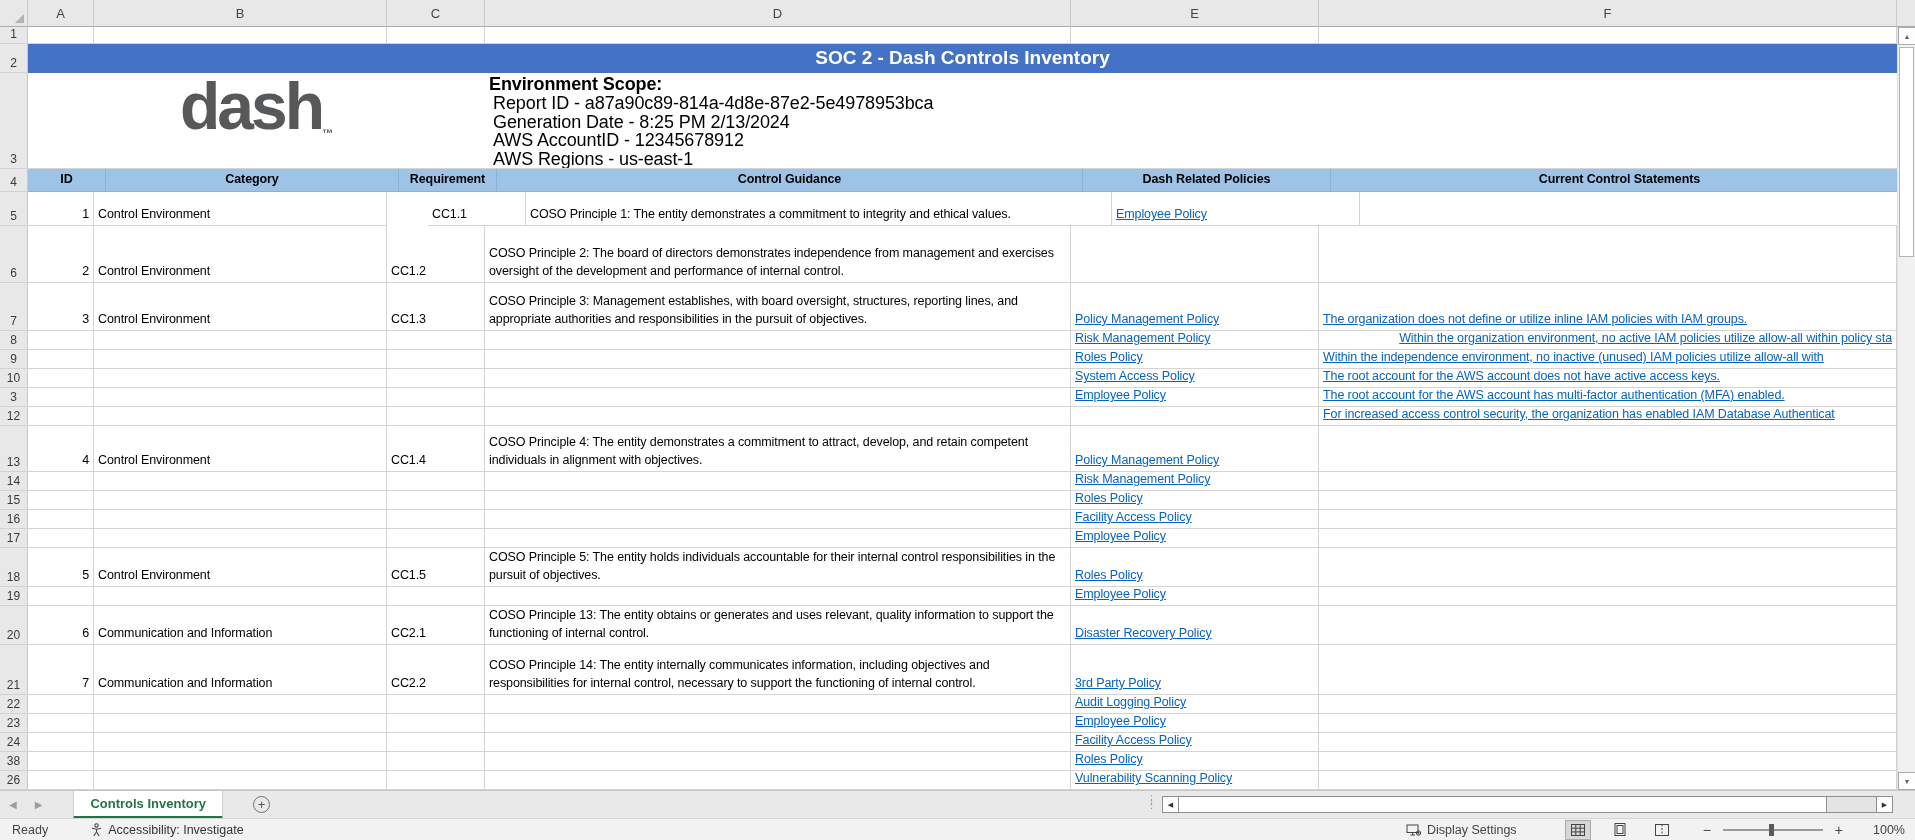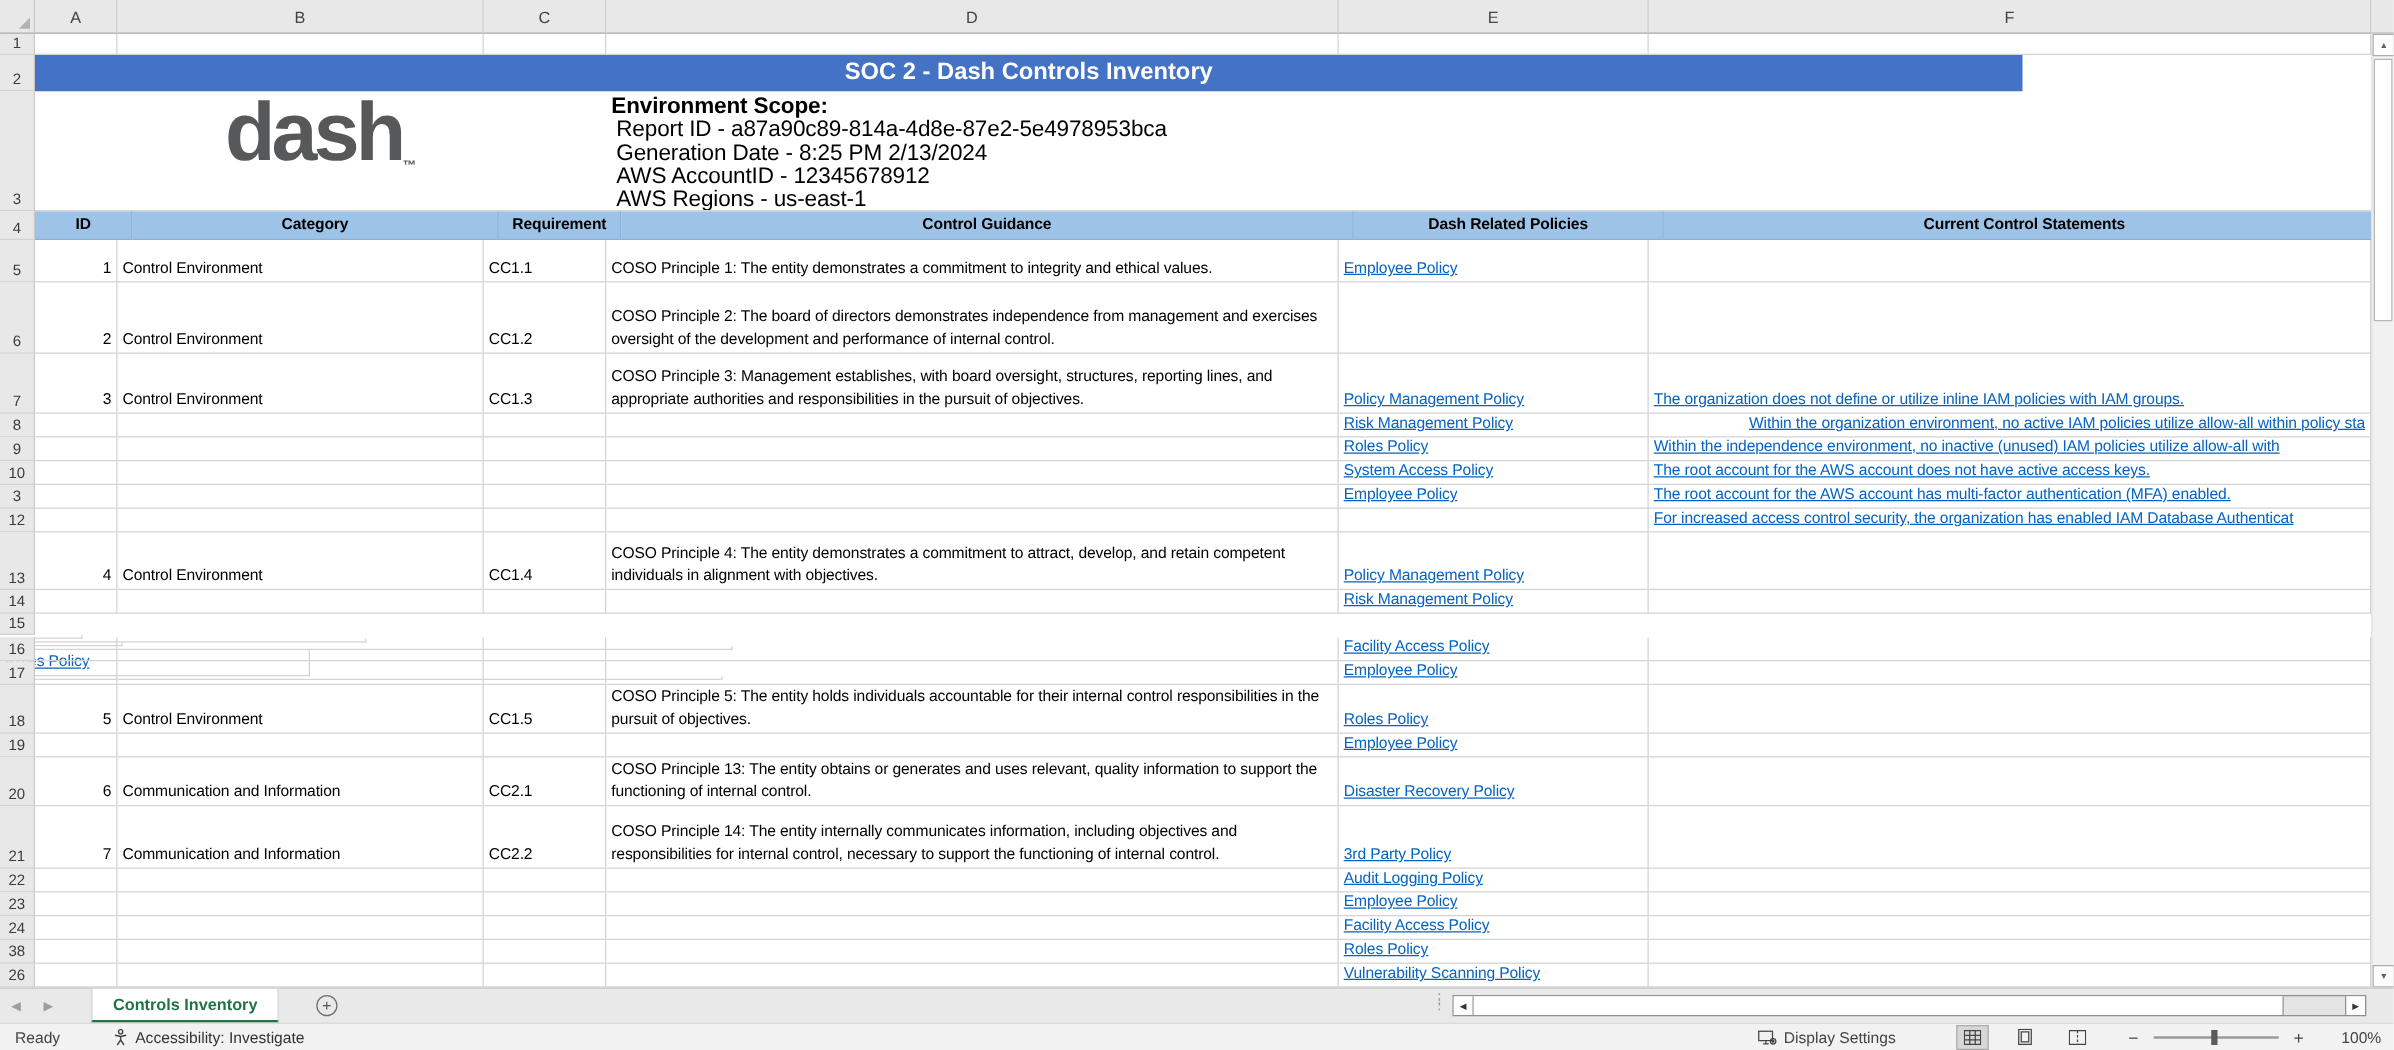--- a/index.html
+++ b/index.html
@@ -115,21 +115,21 @@
         <div class="rh">1</div>
         <div class="cell" style="width: 66px;"></div>
         <div class="cell" style="width: 293px;"></div>
         <div class="cell" style="width: 98px;"></div>
         <div class="cell" style="width: 586px;"></div>
         <div class="cell" style="width: 248px;"></div>
         <div class="cell" style="width: 578px;"></div>
       </div>
       <div class="row" style="height: 29px;">
         <div class="rh">2</div>
-        <div class="cell titlecell" style="width: 1590px;">SOC 2 - Dash Controls Inventory</div>
+        <div class="cell titlecell" style="width: 1869px;">SOC 2 - Dash Controls Inventory</div>
       </div>
       <div class="row" style="height: 96px;">
         <div class="rh">3</div>
         <div class="cell freecell" style="width: 1869px;">
           <div class="logo">dash<span class="tm">™</span></div>
           <div class="scope">
             <div class="sc-head">Environment Scope:</div>
             <div class="sc-line">Report ID - a87a90c89-814a-4d8e-87e2-5e4978953bca</div>
             <div class="sc-line">Generation Date - 8:25 PM 2/13/2024</div>
             <div class="sc-line">AWS AccountID - 12345678912</div>
@@ -147,21 +147,21 @@
         <div class="cell hdr4" style="width: 578px;">Current Control Statements</div>
       </div>
       <div class="row" style="height: 34px;">
         <div class="rh">5</div>
         <div class="cell num" style="width: 66px;">
           <span>1</span>
         </div>
         <div class="cell nowrap" style="width: 293px;">
           <span>Control Environment</span>
         </div>
-        <div class="cell nowrap" style="width: 98px;">
+        <div class="cell nowrap" style="width: 98px; margin-left: 41px;">
           <span>CC1.1</span>
         </div>
         <div class="cell" style="width: 586px;">
           <span>COSO Principle 1: The entity demonstrates a commitment to integrity and ethical values.</span>
         </div>
         <div class="cell nowrap" style="width: 248px;">
           <span class="lnk">Employee Policy</span>
         </div>
         <div class="cell nowrap" style="width: 578px;"></div>
       </div>
@@ -289,21 +289,21 @@
         <div class="rh">14</div>
         <div class="cell num" style="width: 66px;"></div>
         <div class="cell nowrap" style="width: 293px;"></div>
         <div class="cell nowrap" style="width: 98px;"></div>
         <div class="cell" style="width: 586px;"></div>
         <div class="cell nowrap" style="width: 248px;">
           <span class="lnk">Risk Management Policy</span>
         </div>
         <div class="cell nowrap" style="width: 578px;"></div>
       </div>
-      <div class="row" style="height: 19px; flex-direction: column;">
+      <div class="row" style="height: 19px;">
         <div class="rh">15</div>
         <div class="cell num" style="width: 66px;"></div>
         <div class="cell nowrap" style="width: 293px;"></div>
         <div class="cell nowrap" style="width: 98px;"></div>
         <div class="cell" style="width: 586px;"></div>
         <div class="cell nowrap" style="width: 248px;">
           <span class="lnk">Roles Policy</span>
         </div>
         <div class="cell nowrap" style="width: 578px;"></div>
       </div>

